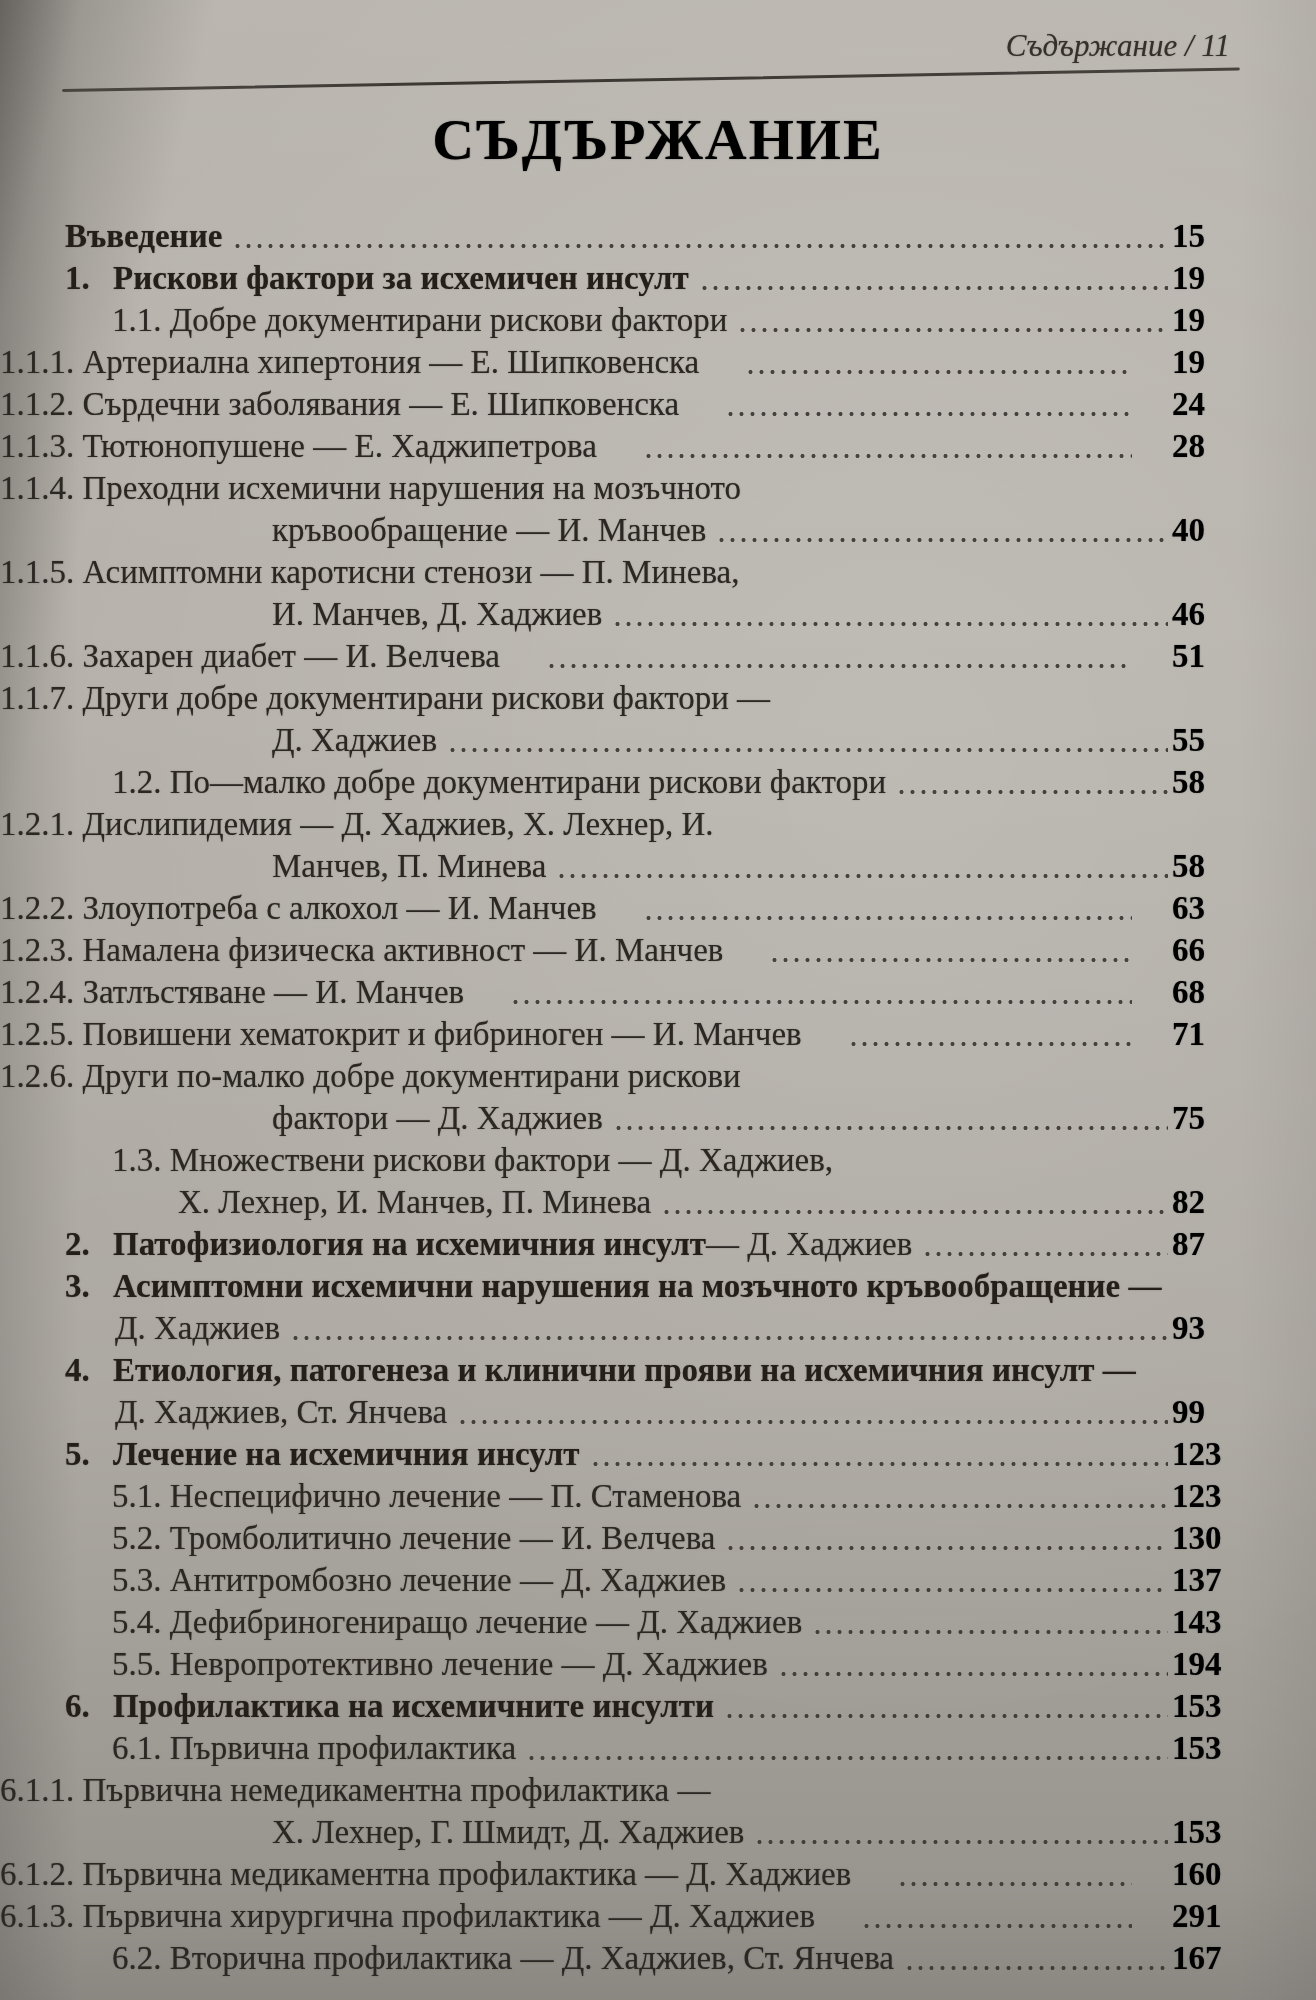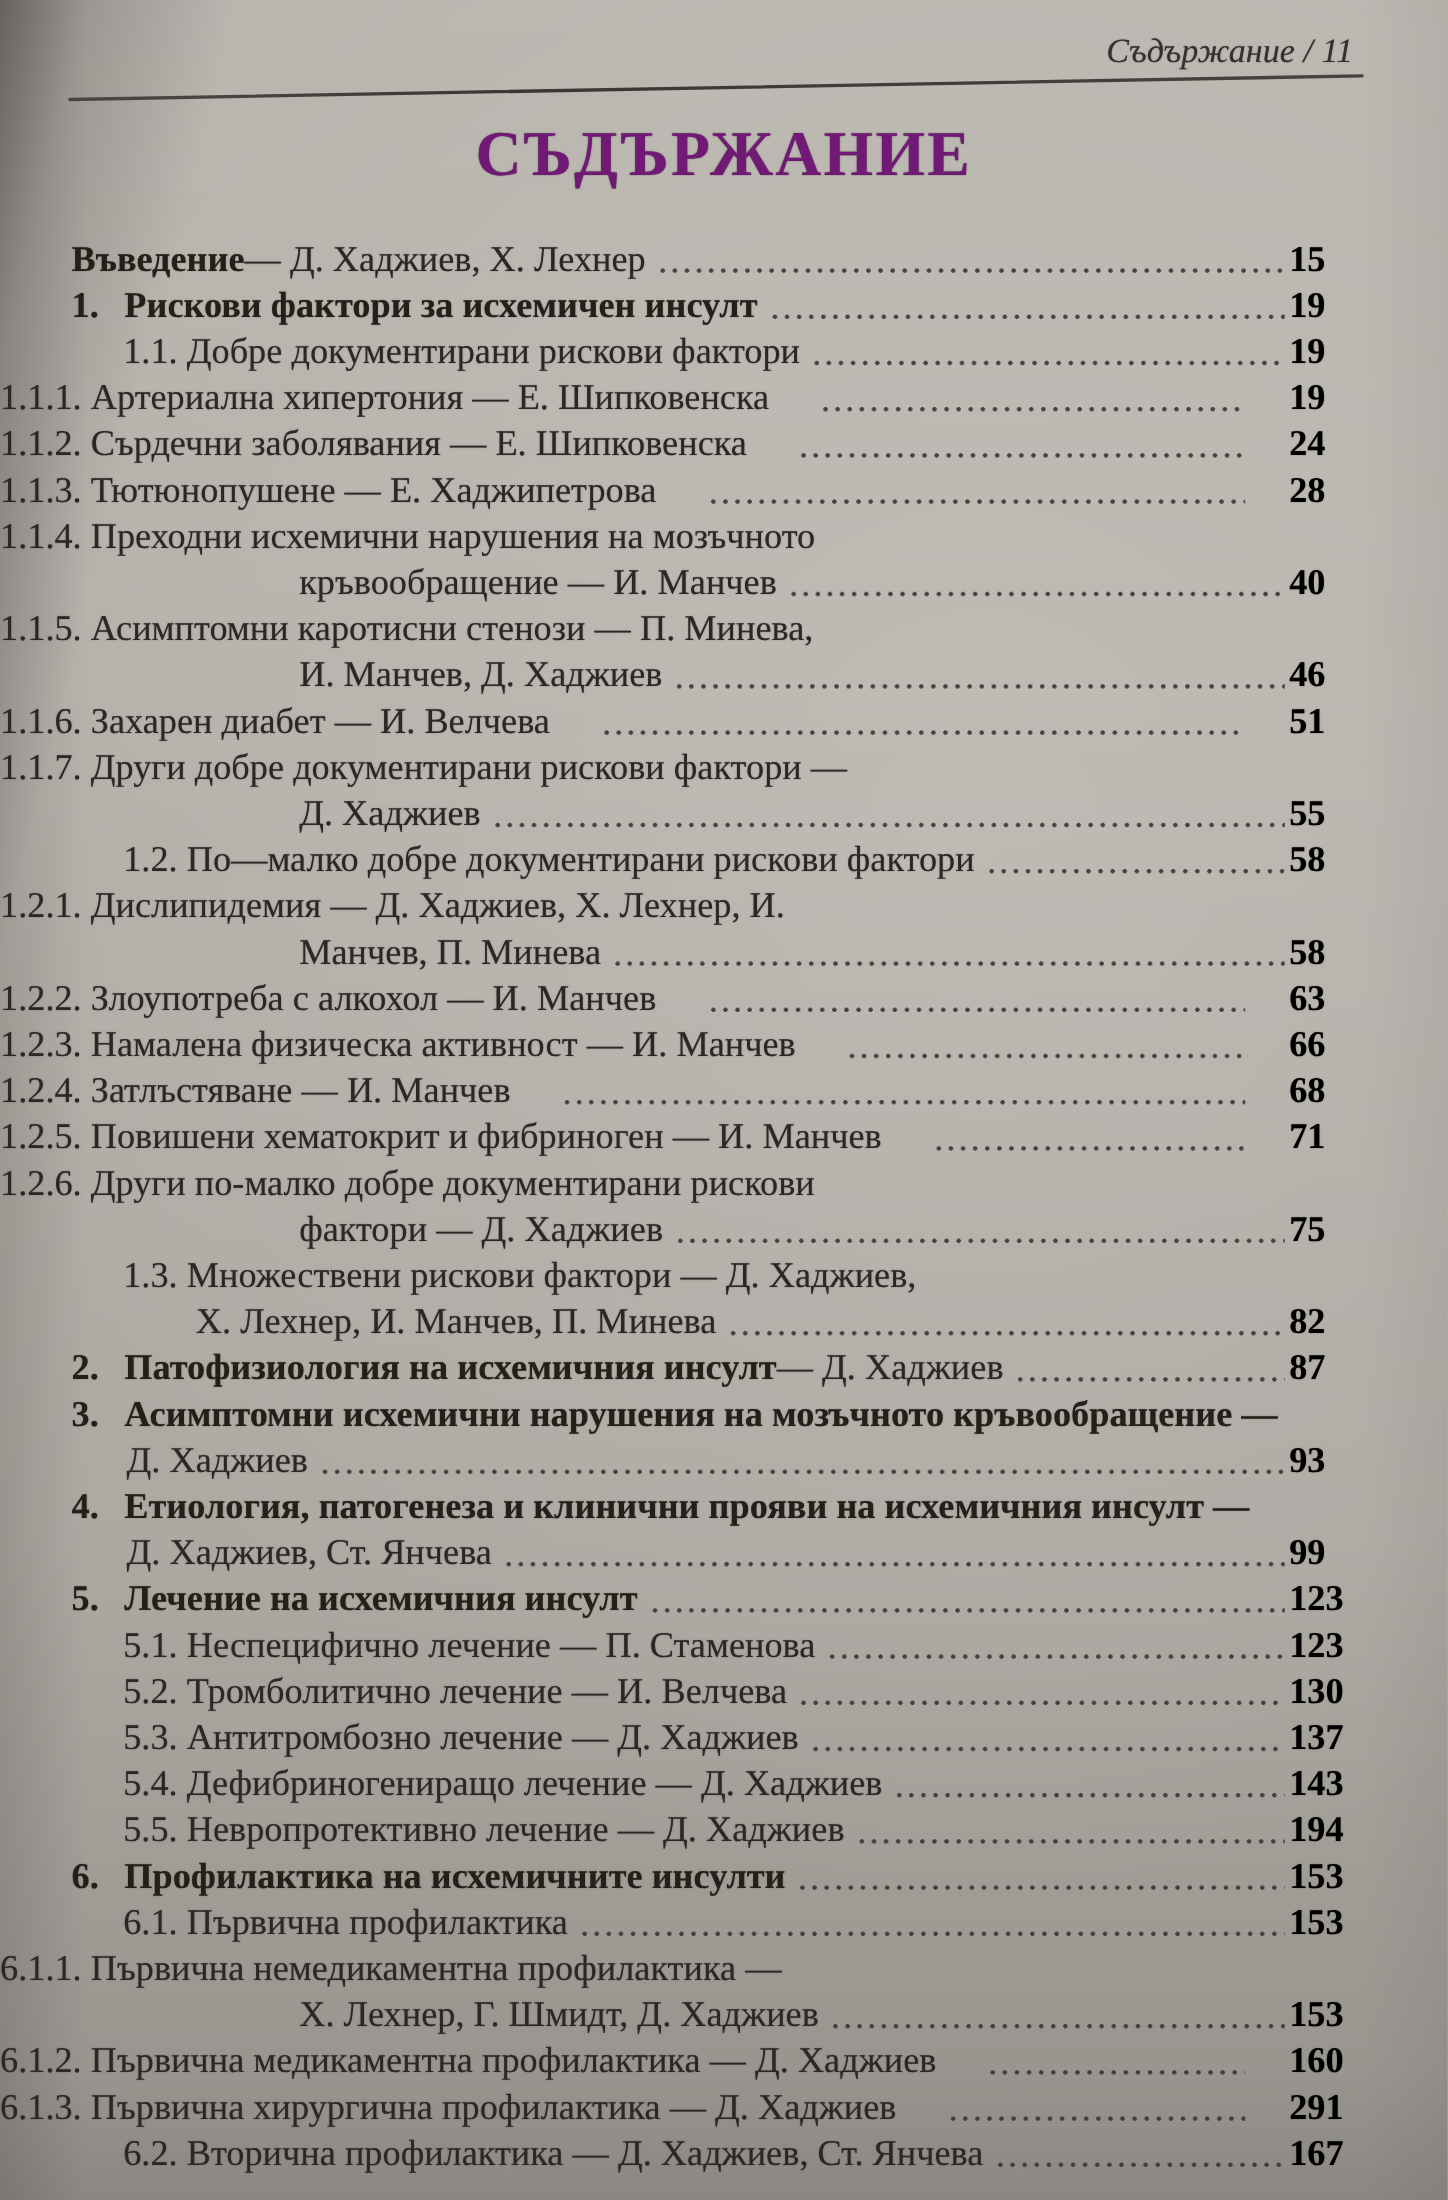--- a/index.html
+++ b/index.html
@@ -21,21 +21,21 @@
     text-shadow:0 0 1.2px rgba(46,42,38,0.5);
   }
   .rule{
     height:3px;width:1178px;margin:24px 0 0 62px;border-radius:2px;
     background:linear-gradient(to right, rgba(58,54,49,0.85), #3a3631 35%, rgba(58,54,49,0.9));
     transform:rotate(-1.05deg);transform-origin:left center;
   }
   .title{
     margin-top:14px;text-align:center;
     font-size:58px;font-weight:bold;letter-spacing:2px;
-    color:#701a75;text-shadow:0 0 1.4px rgba(25,22,19,0.55);
+    color:#000000;text-shadow:0 0 1.4px rgba(25,22,19,0.55);
   }
   .toc{margin-top:42px;font-size:33px;}
   .row{
     display:flex;align-items:baseline;height:42px;line-height:42px;
     padding-right:86px;white-space:nowrap;
     text-shadow:0 0 1.2px rgba(46,42,38,0.5);
   }
   .l0 {padding-left:65px;}
   .l0c{padding-left:115px;}
   .l1 {padding-left:112px;}
@@ -57,21 +57,20 @@
 </head>
 <body>
 
 <div class="page">
   <div class="running">Съдържание / 11</div>
   <div class="rule"></div>
   <div class="title">СЪДЪРЖАНИЕ</div>
   <div class="toc">
       <div class="row l0">
         <span class="b">Въведение</span>
-        <span class="t"> — Д. Хаджиев, Х. Лехнер</span>
         <span class="dots"></span>
         <span class="pg">15</span>
       </div>
       <div class="row l0">
         <span class="num">1.</span>
         <span class="b">Рискови фактори за исхемичен инсулт</span>
         <span class="dots"></span>
         <span class="pg">19</span>
       </div>
       <div class="row l1">

